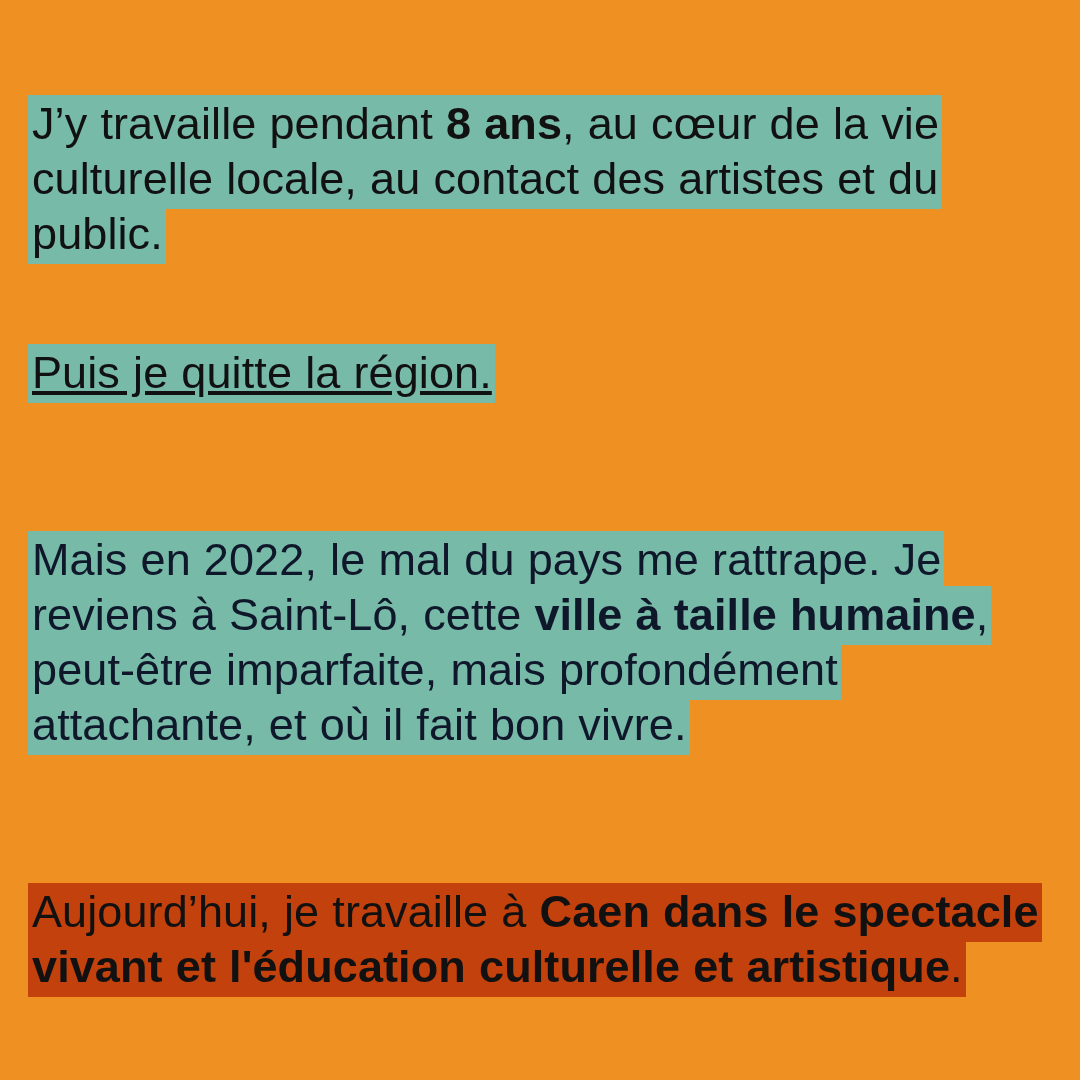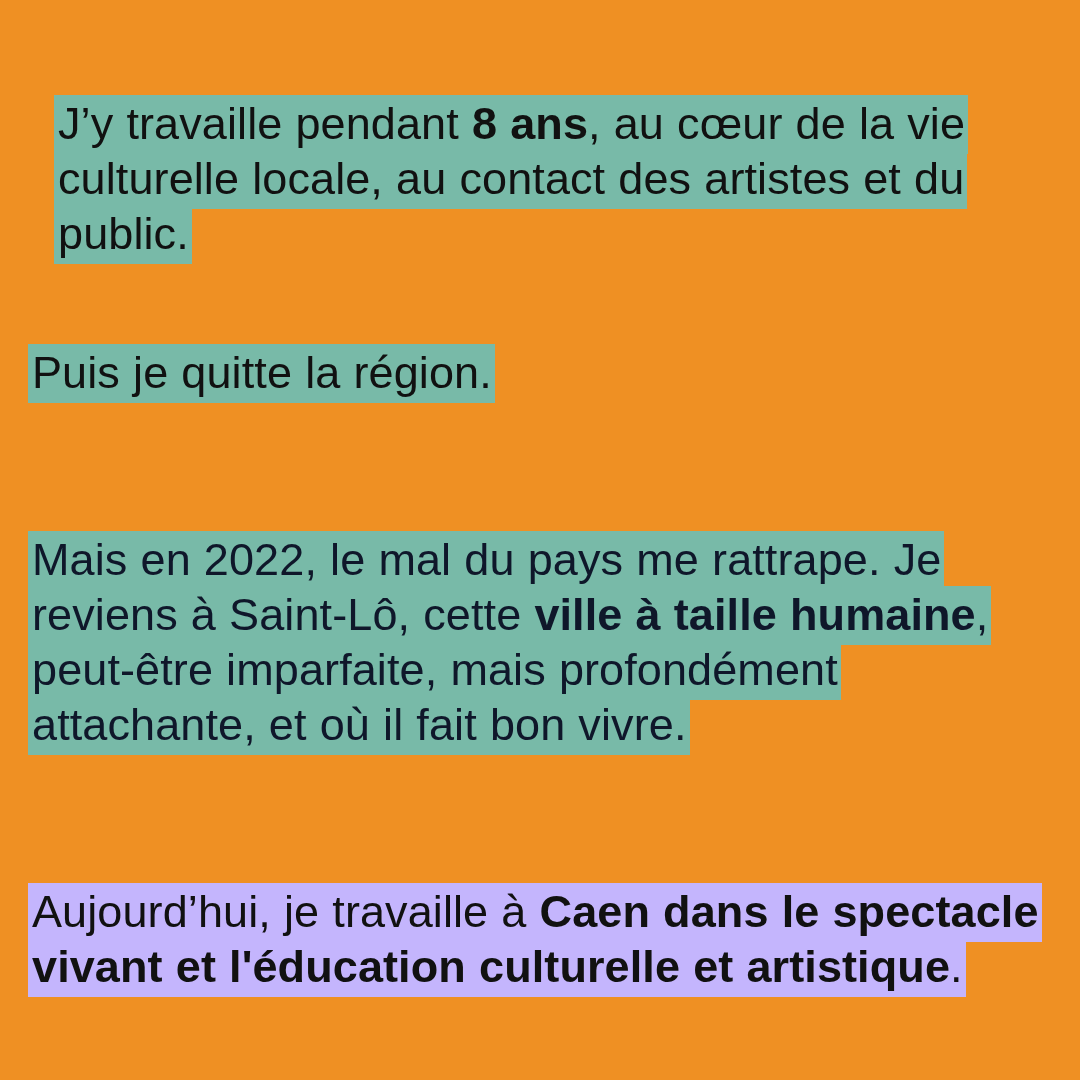--- a/index.html
+++ b/index.html
@@ -39,42 +39,42 @@
     -webkit-box-decoration-break: clone;
     padding: 3px 3px 5px 4px;
   }
 
   .para b, .para .bold {
     font-weight: 700;
   }
   .gap-md { height: 42px; }
   .gap-lg { height: 46px; }
 
-  .p1 { margin-bottom: 0; margin-left: 26px; }
+  .p1 { margin-bottom: 0; }
 </style>
 </head>
 <body style="background: rgb(239, 144, 35);">
 
 <div class="page">
 
   <p class="para p1" style="color: rgb(17, 17, 17);">
     <span class="hl" style="background-color: rgb(120, 186, 168);"><span>J’y travaille pendant </span><span class="bold">8 ans</span><span>, au cœur de la vie culturelle locale, au contact des artistes et du public.</span></span>
   </p>
 
   <div class="gap-md"></div>
 
   <p class="para" style="color: rgb(17, 17, 17);">
-    <span class="hl" style="background-color: rgb(120, 186, 168);"><span>Puis je quitte la région.</span></span>
+    <span class="hl" style="background-color: rgb(120, 186, 168); text-decoration: underline;"><span>Puis je quitte la région.</span></span>
   </p>
 
   <div class="gap-lg"></div>
 
   <p class="para" style="color: #0f172a;">
     <span class="hl" style="background-color: rgb(120, 186, 168);"><span>Mais en 2022, le mal du pays me rattrape. Je reviens à Saint-Lô, cette </span><span class="bold">ville à taille humaine</span><span>, peut-être imparfaite, mais profondément attachante, et où il fait bon vivre.</span></span>
   </p>
 
   <div class="gap-lg"></div>
 
   <p class="para" style="color: rgb(17, 17, 17);">
-    <span class="hl" style="background-color: #c4b5fd;"><span>Aujourd’hui, je travaille à </span><span class="bold">Caen dans le spectacle vivant et l'éducation culturelle et artistique</span><span>.</span></span>
+    <span class="hl" style="background-color: #c2410c;"><span>Aujourd’hui, je travaille à </span><span class="bold">Caen dans le spectacle vivant et l'éducation culturelle et artistique</span><span>.</span></span>
   </p>
 
 </div>
 
 </body></html>

